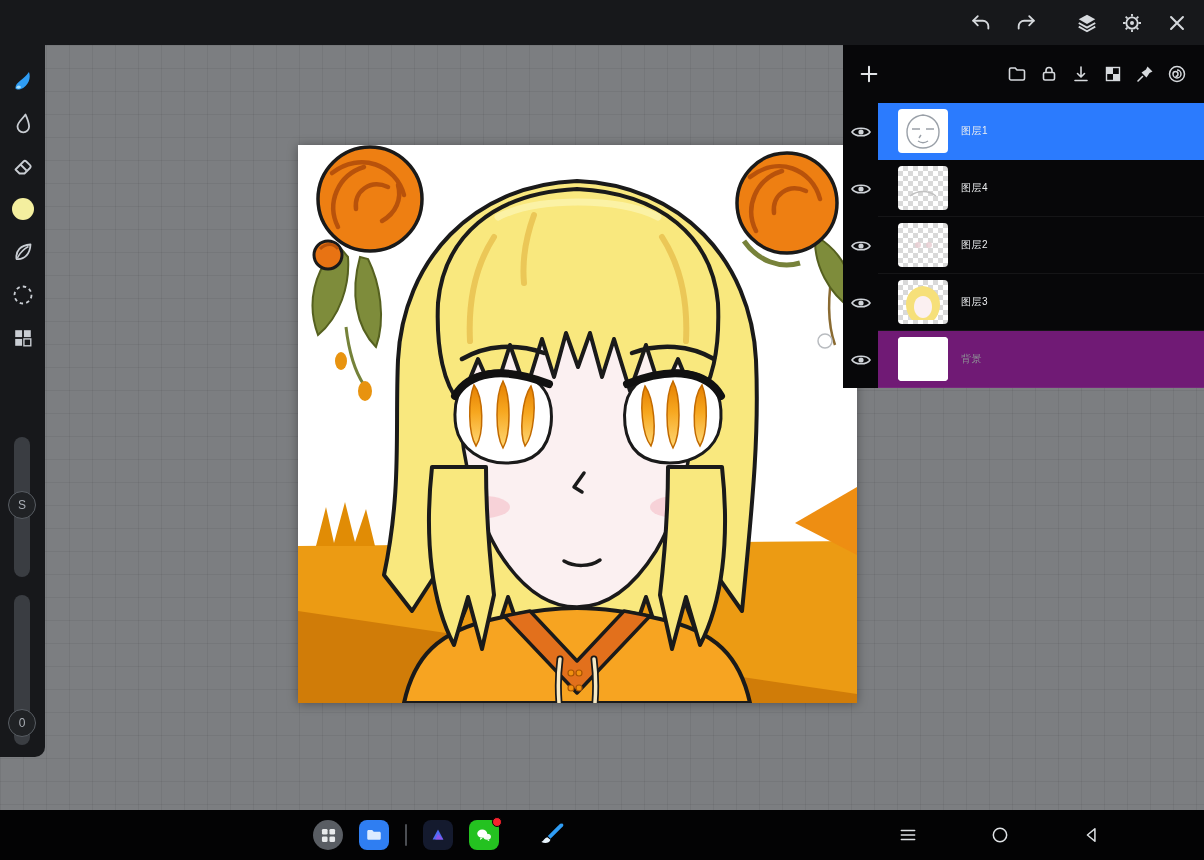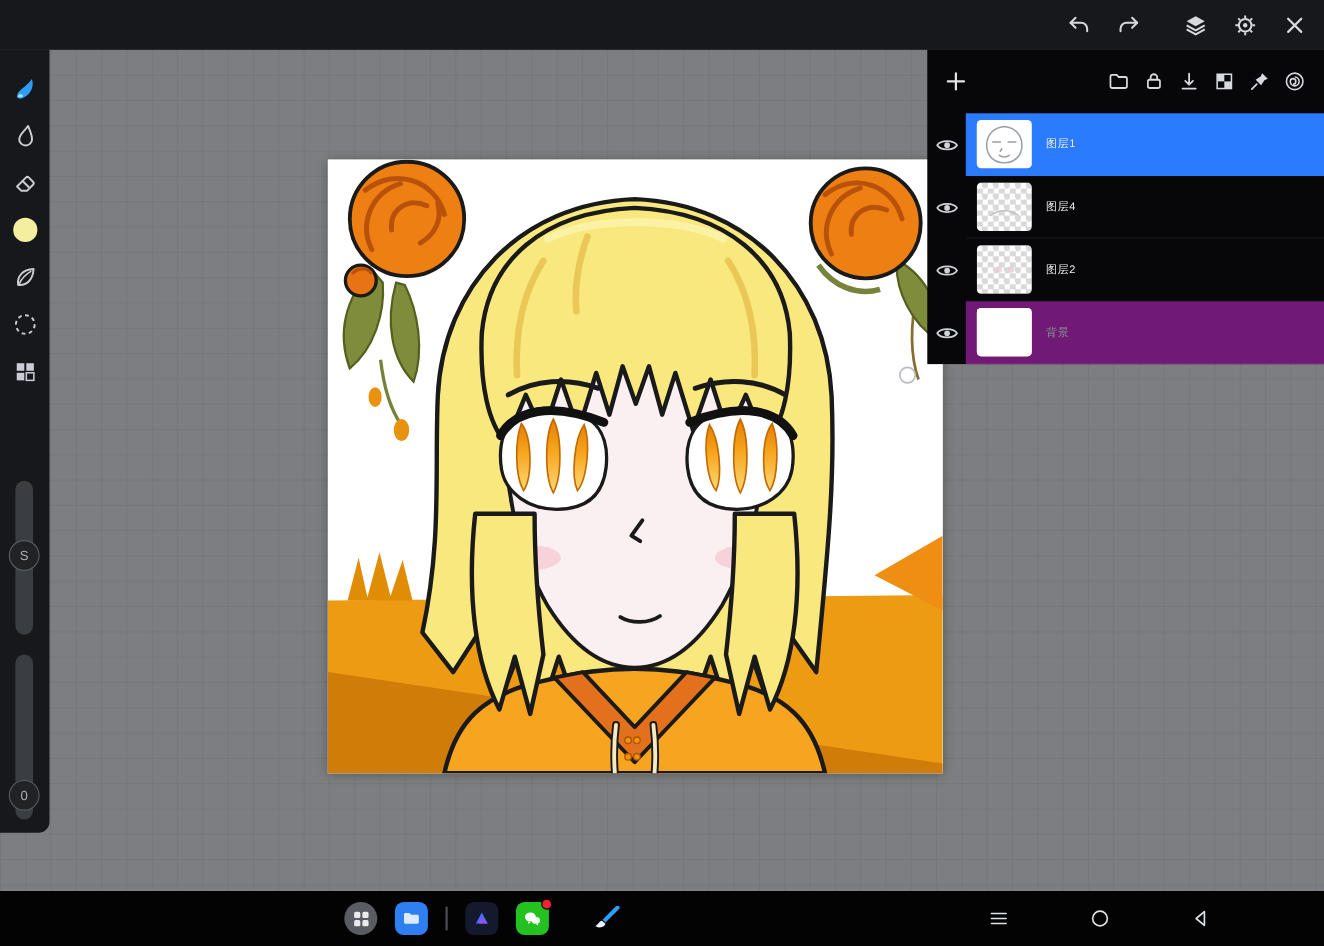--- a/index.html
+++ b/index.html
@@ -42,21 +42,21 @@
   
   .layers-panel{position:absolute;right:0;top:45px;width:361px;background:#070709;z-index:5}
   .panel-header{height:58px;display:flex;align-items:center;padding:0 11px 0 8px}
   .panel-header .spacer{flex:1}
   .ph-btn{width:32px;height:32px;display:flex;align-items:center;justify-content:center;
     background:none;border:none;padding:0;cursor:pointer}
   .add-btn{width:36px;height:36px}
   .layer-row{display:flex;height:57px}
   .eye-cell{width:35px;display:flex;align-items:center;justify-content:center}
   .eye-btn{background:none;border:none;padding:4px;cursor:pointer;display:flex}
-  .row-body{flex:1;display:flex;align-items:center;gap:13px;padding-left:10px;
+  .row-body{flex:1;display:flex;align-items:center;gap:13px;padding-left:20px;
     border-bottom:1px solid rgba(255,255,255,.06);cursor:pointer}
   .layer-row.selected .row-body{background:#2b7bfe;border-bottom-color:transparent}
   .layer-row.bg-row .row-body{background:#701a75}
   .thumb{width:50px;height:44px;border-radius:4px;overflow:hidden;background:#fff;
     flex:0 0 auto;border:none;padding:0;cursor:pointer}
   .thumb.checker{background-color:#fff;
     background-image:repeating-conic-gradient(#d9d9d9 0% 25%,#ffffff 0% 50%);
     background-size:10px 10px}
   .thumb svg{display:block;width:100%;height:100%}
   .layer-label{font-size:10px;color:#eceef0;letter-spacing:.5px}
@@ -367,20 +367,39 @@
         <div class="thumb checker">
           <svg viewBox="0 0 50 44">
               <circle cx="20" cy="22" r="3" fill="#e8cdd2" opacity=".8"></circle>
               <circle cx="31" cy="22" r="3" fill="#e8cdd2" opacity=".8"></circle>
             </svg>
         </div>
         <span class="layer-label">图层2</span>
       </div>
     </div>
 
+    <div class="layer-row">
+      <div class="eye-cell">
+        <button class="eye-btn">
+          <svg width="20" height="14" viewBox="0 0 20 14">
+            <path d="M1 7 C4 2 16 2 19 7 C16 12 4 12 1 7 Z" fill="none" stroke="#cfd3d8" stroke-width="1.6"></path>
+            <circle cx="10" cy="7" r="2.6" fill="#cfd3d8"></circle>
+          </svg>
+        </button>
+      </div>
+      <div class="row-body">
+        <div class="thumb checker">
+          <svg viewBox="0 0 50 44">
+            <path d="M25 6 C14 7 8 15 8 24 C8 30 10 36 14 40 L36 40 C40 36 42 30 42 24 C42 15 36 7 25 6 Z" fill="#F6E07A"></path>
+            <path d="M25 16 C19 16 16 21 16 27 C16 33 20 38 25 38 C30 38 34 33 34 27 C34 21 31 16 25 16 Z" fill="#FBF0F1"></path>
+          </svg>
+        </div>
+        <span class="layer-label">图层3</span>
+      </div>
+    </div>
 
 
 
     <div class="layer-row bg-row">
       <div class="eye-cell">
         <button class="eye-btn">
           <svg width="20" height="14" viewBox="0 0 20 14">
             <path d="M1 7 C4 2 16 2 19 7 C16 12 4 12 1 7 Z" fill="none" stroke="#cfd3d8" stroke-width="1.6"></path>
             <circle cx="10" cy="7" r="2.6" fill="#cfd3d8"></circle>
           </svg>

